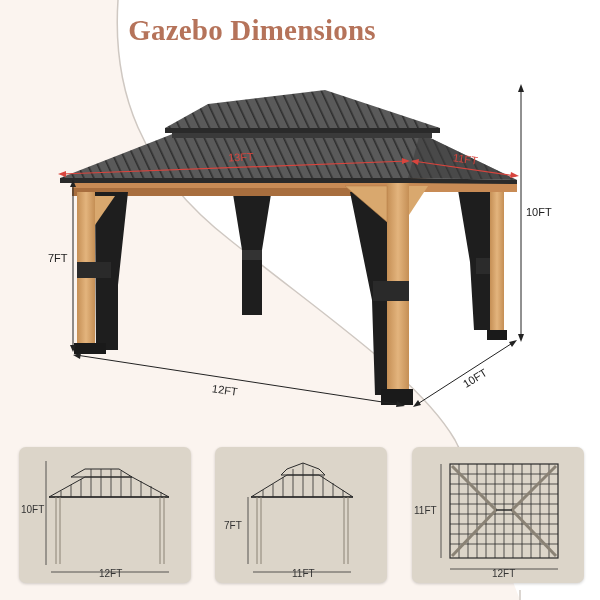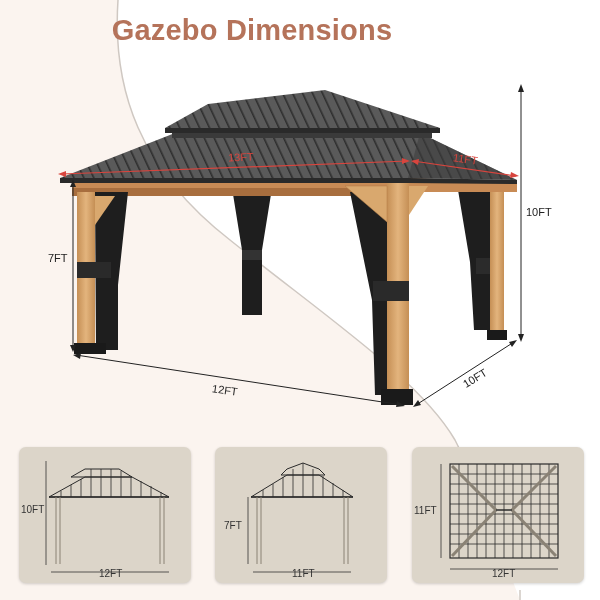--- a/index.html
+++ b/index.html
@@ -1,18 +1,18 @@
 <!DOCTYPE html>
 <html><head>
 <meta charset="utf-8">
 <style>
   html, body { margin:0; padding:0; }
   body { width:600px; height:600px; position:relative; overflow:hidden; background:#ffffff; font-family:"Liberation Sans", sans-serif; }
   .bg-svg { position:absolute; left:0; top:0; width:600px; height:600px; }
-  .title { position:absolute; left:0; width:504px; top:14px; text-align:center; font-family:Liberation Sans, sans-serif; font-weight:bold; font-size:29px; color:#b5735a; letter-spacing:0.2px; }
+  .title { position:absolute; left:0; width:504px; top:14px; text-align:center; font-family:Liberation Serif, serif; font-weight:bold; font-size:29px; color:#b5735a; letter-spacing:0.2px; }
   .main-svg { position:absolute; left:0; top:0; width:600px; height:440px; }
   .dim-label { position:absolute; font-family:"Liberation Sans", sans-serif; font-size:11px; color:#222; white-space:nowrap; }
   .dim-label.red { color:#d8453e; font-size:11px; }
   .panel { position:absolute; top:447px; width:172px; height:136px; background:#dcd5c9; border-radius:7px; box-shadow:0 1px 3px rgba(0,0,0,0.18); }
   .panel svg { position:absolute; left:0; top:0; width:172px; height:136px; }
   .panel .plabel { position:absolute; font-size:10px; color:#333; font-family:"Liberation Sans", sans-serif; }
 </style>
 </head>
 <body>
 

